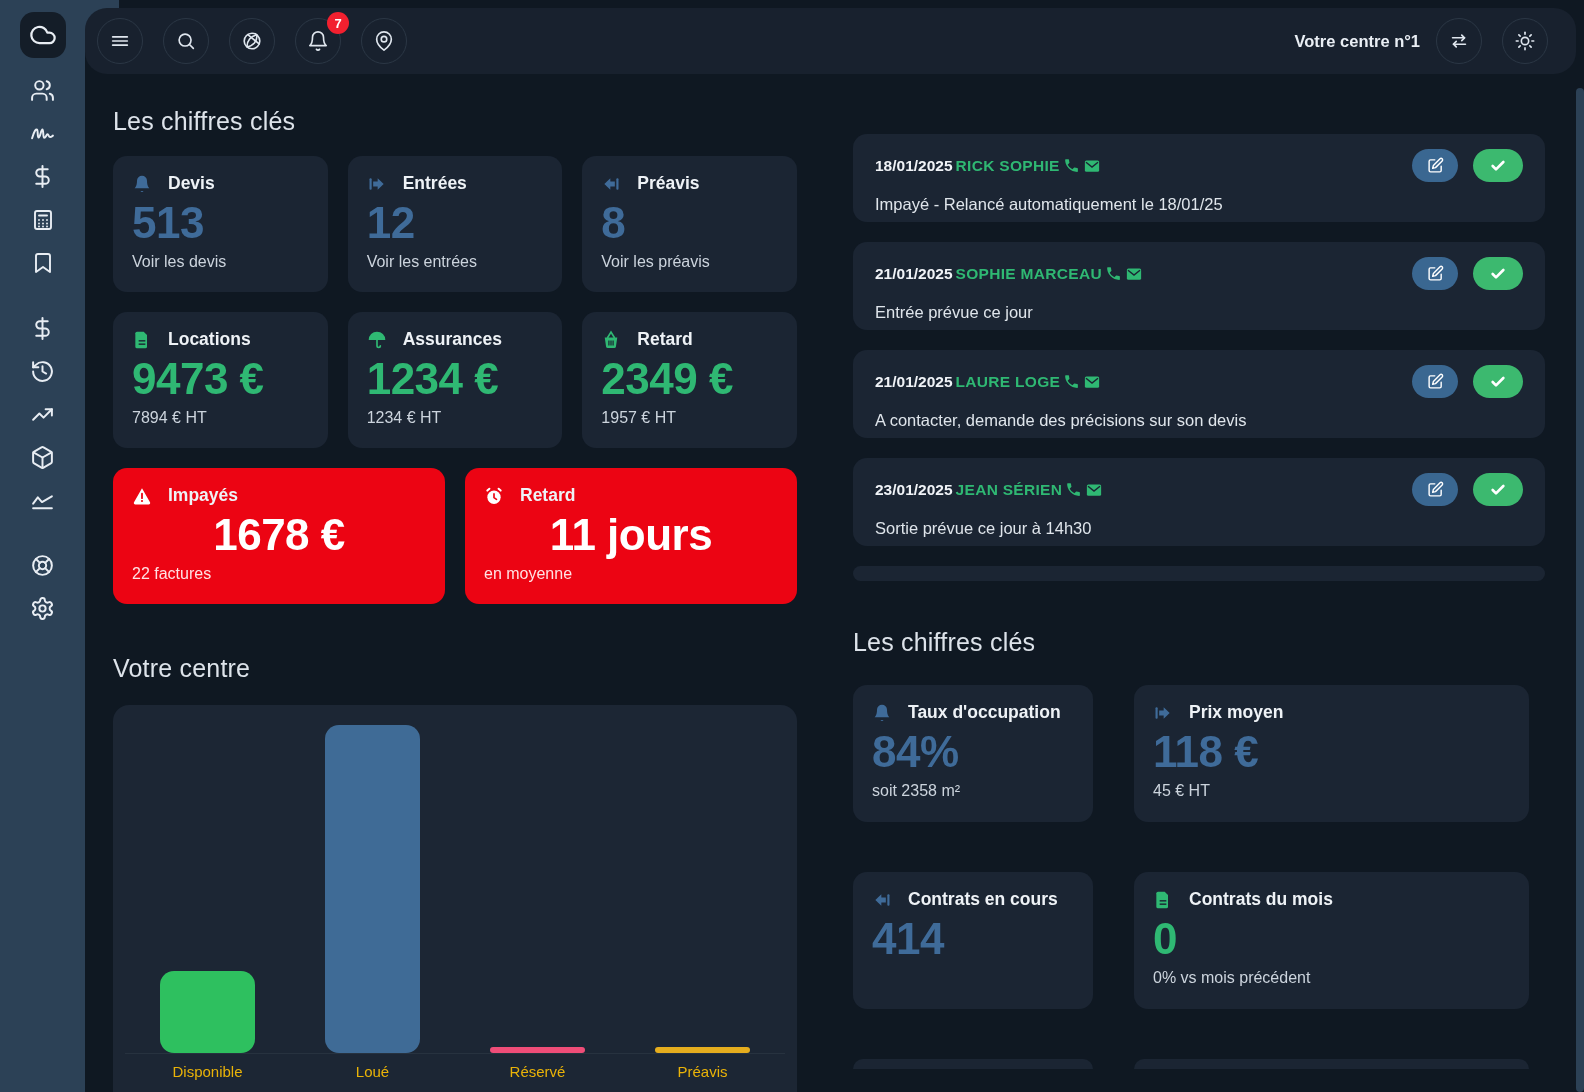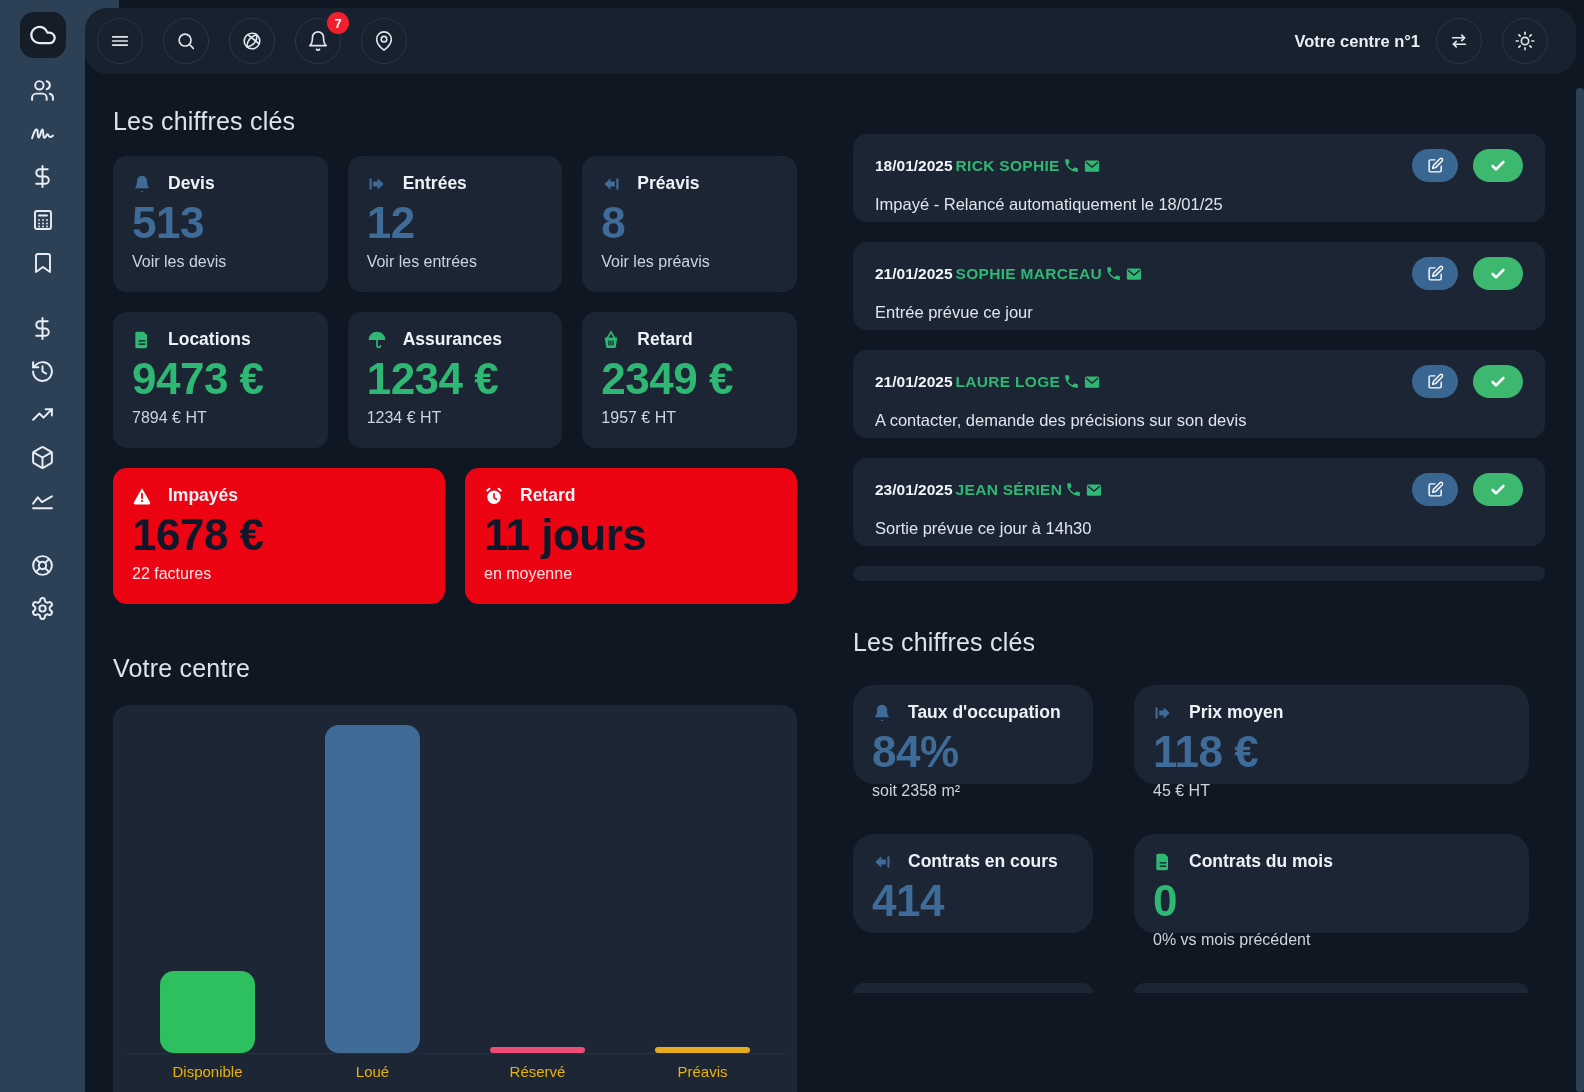--- a/index.html
+++ b/index.html
@@ -65,21 +65,21 @@
   }
   .card-head { display:flex; align-items:center; gap:16px;text-align:right; }
   .card-label { font-size:17.5px; font-weight:bold; color:#eef2f6; }
   .card-value { margin-top:5px; font-size:44px; font-weight:bold; letter-spacing:-0.5px; line-height:48px; }
   .card-sub { margin-top:6px; font-size:16px; color:#ccd4dd; }
   .accent-blue  { color:#3f6b99; }
   .accent-green { color:#2fb873; }
 
   .alert-grid { margin-top:20px; display:grid; grid-template-columns:repeat(2,1fr); gap:20px; }
   .card.alert { background:#ec0413; }
-  .card.alert .card-value { color:#0f172a; }
+  .card.alert .card-value { color:#ffffff;text-align:center; }
   .card.alert .card-sub { color:#ffe2e4; }
 
   
   .chart-title { margin-top:51px; }
   .chart-card { margin-top:24px; height:420px; background:#1c2634; border-radius:16px; padding:0 12px; }
   .bars { height:348px; display:flex; justify-content:space-around; align-items:flex-end; }
   .bar { width:95px; border-radius:14px; }
   .baseline { height:1px; background:#27323f; }
   .bar-labels { display:flex; justify-content:space-around; padding-top:9px; }
   .bar-label { width:120px; text-align:center; font-size:15px; color:#eab308; }
@@ -99,21 +99,21 @@
   }
   .btn-check {
     width:50px; height:33px; border-radius:17px; background:#3cb96f; border:none;
     display:flex; align-items:center; justify-content:center; cursor:pointer; margin-left:12px;
   }
   .task-partial { background:#1b2533; border-radius:12px; height:15px; }
 
   
   .kpi-title { margin-top:48px; }
   .kpi-grid { margin-top:30px; display:grid; grid-template-columns:240px 395px; column-gap:41px; row-gap:50px; }
-  .card.kpi { height:99px;border-radius:21px; }
+  .card.kpi { height:137px; }
   .kpi-partials { margin-top:50px; display:grid; grid-template-columns:240px 395px; column-gap:41px; }
   .card-partial { background:#1b2533; border-radius:14px 14px 0 0; height:10px; }
 </style>
 </head>
 <body>
 
 <nav class="sidebar">
   <div class="logo-tile">
     <span>
       <svg width="28" height="28" viewBox="0 0 24 24">

